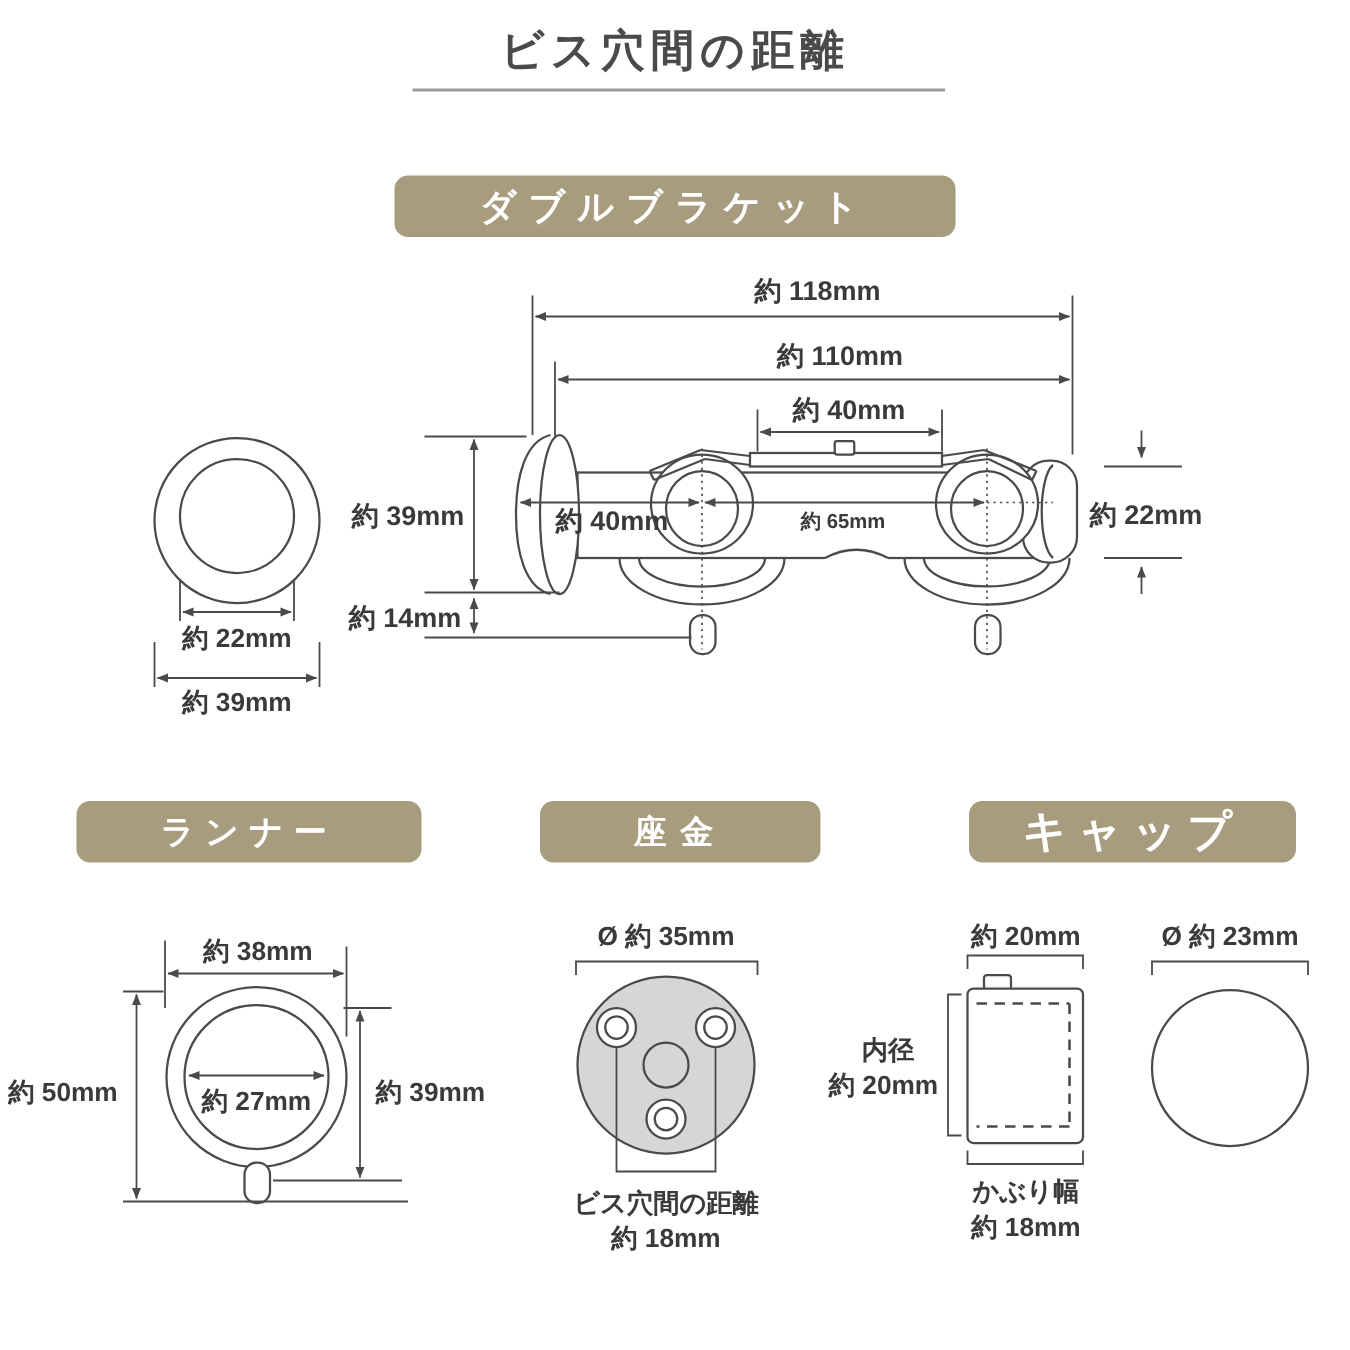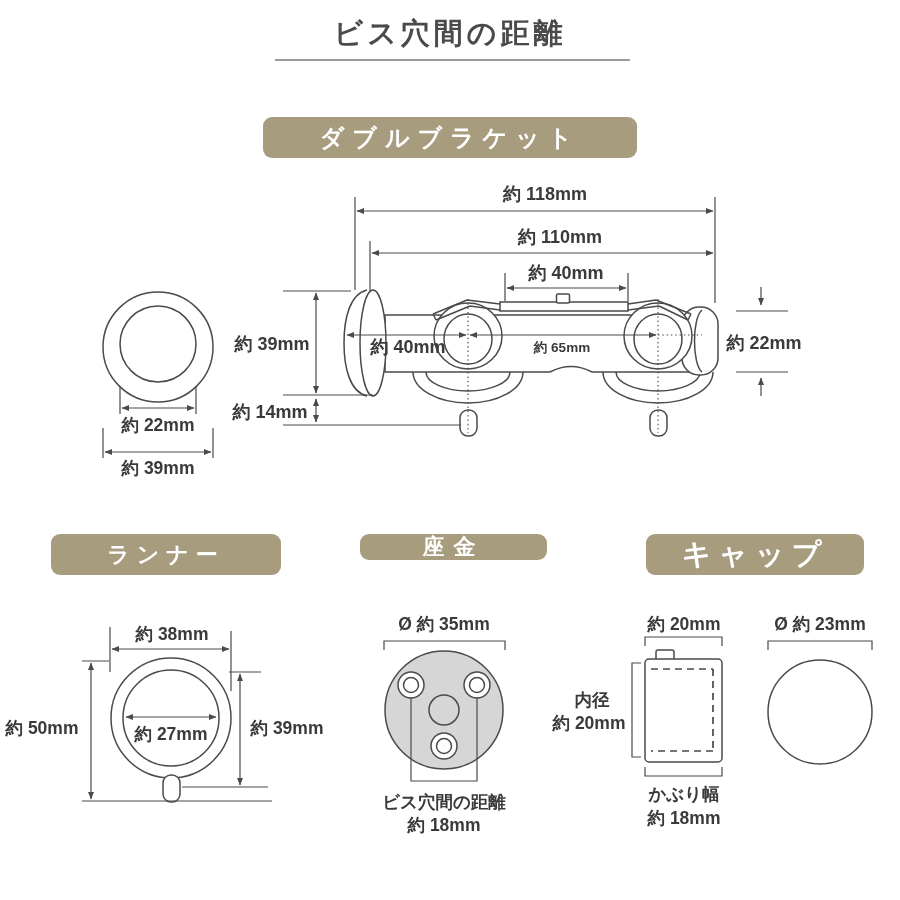--- a/index.html
+++ b/index.html
@@ -5,21 +5,21 @@
   html,body{margin:0;padding:0;background:#ffffff;}
   #page{position:relative;width:900px;height:900px;background:#ffffff;overflow:hidden;
         font-family:"Liberation Sans","DejaVu Sans",sans-serif;}
   #page-title{position:absolute;left:0;top:14px;width:900px;text-align:center;
         font-size:29px;font-weight:700;color:#4a4a4a;letter-spacing:4px;}
   #title-underline{position:absolute;left:275px;top:59px;width:355px;height:2px;background:#9a9a9a;}
   .badge{position:absolute;background:#a89c7e;border-radius:9px;color:#ffffff;
         display:flex;align-items:center;justify-content:center;font-weight:700;}
   #badge-bracket{left:263px;top:117px;width:374px;height:41px;font-size:24px;letter-spacing:8px;}
   #badge-runner{left:51px;top:534px;width:230px;height:41px;font-size:22px;letter-spacing:7px;}
-  #badge-washer{left:360px;top:534px;width:187px;height:26px;font-size:22px;letter-spacing:9px;}
+  #badge-washer{left:360px;top:534px;width:187px;height:41px;font-size:22px;letter-spacing:9px;}
   #badge-cap{left:646px;top:534px;width:218px;height:41px;font-size:29px;letter-spacing:7px;}
   svg{position:absolute;left:0;top:0;}
   .s{fill:#ffffff;stroke:#4a4a4a;stroke-width:1.5;}
   .ln{fill:none;stroke:#4a4a4a;stroke-width:1.5;}
   .dim{fill:none;stroke:#4a4a4a;stroke-width:1.2;}
   .dot{fill:none;stroke:#4a4a4a;stroke-width:1.1;stroke-dasharray:1.5 2.8;}
   .dash{fill:none;stroke:#4a4a4a;stroke-width:1.7;stroke-dasharray:7 5;}
   .gray{fill:#d6d6d6;stroke:#4a4a4a;stroke-width:1.5;}
   text{fill:#3a3a3a;font-weight:600;text-anchor:middle;
        font-family:"Liberation Sans","DejaVu Sans",sans-serif;}

